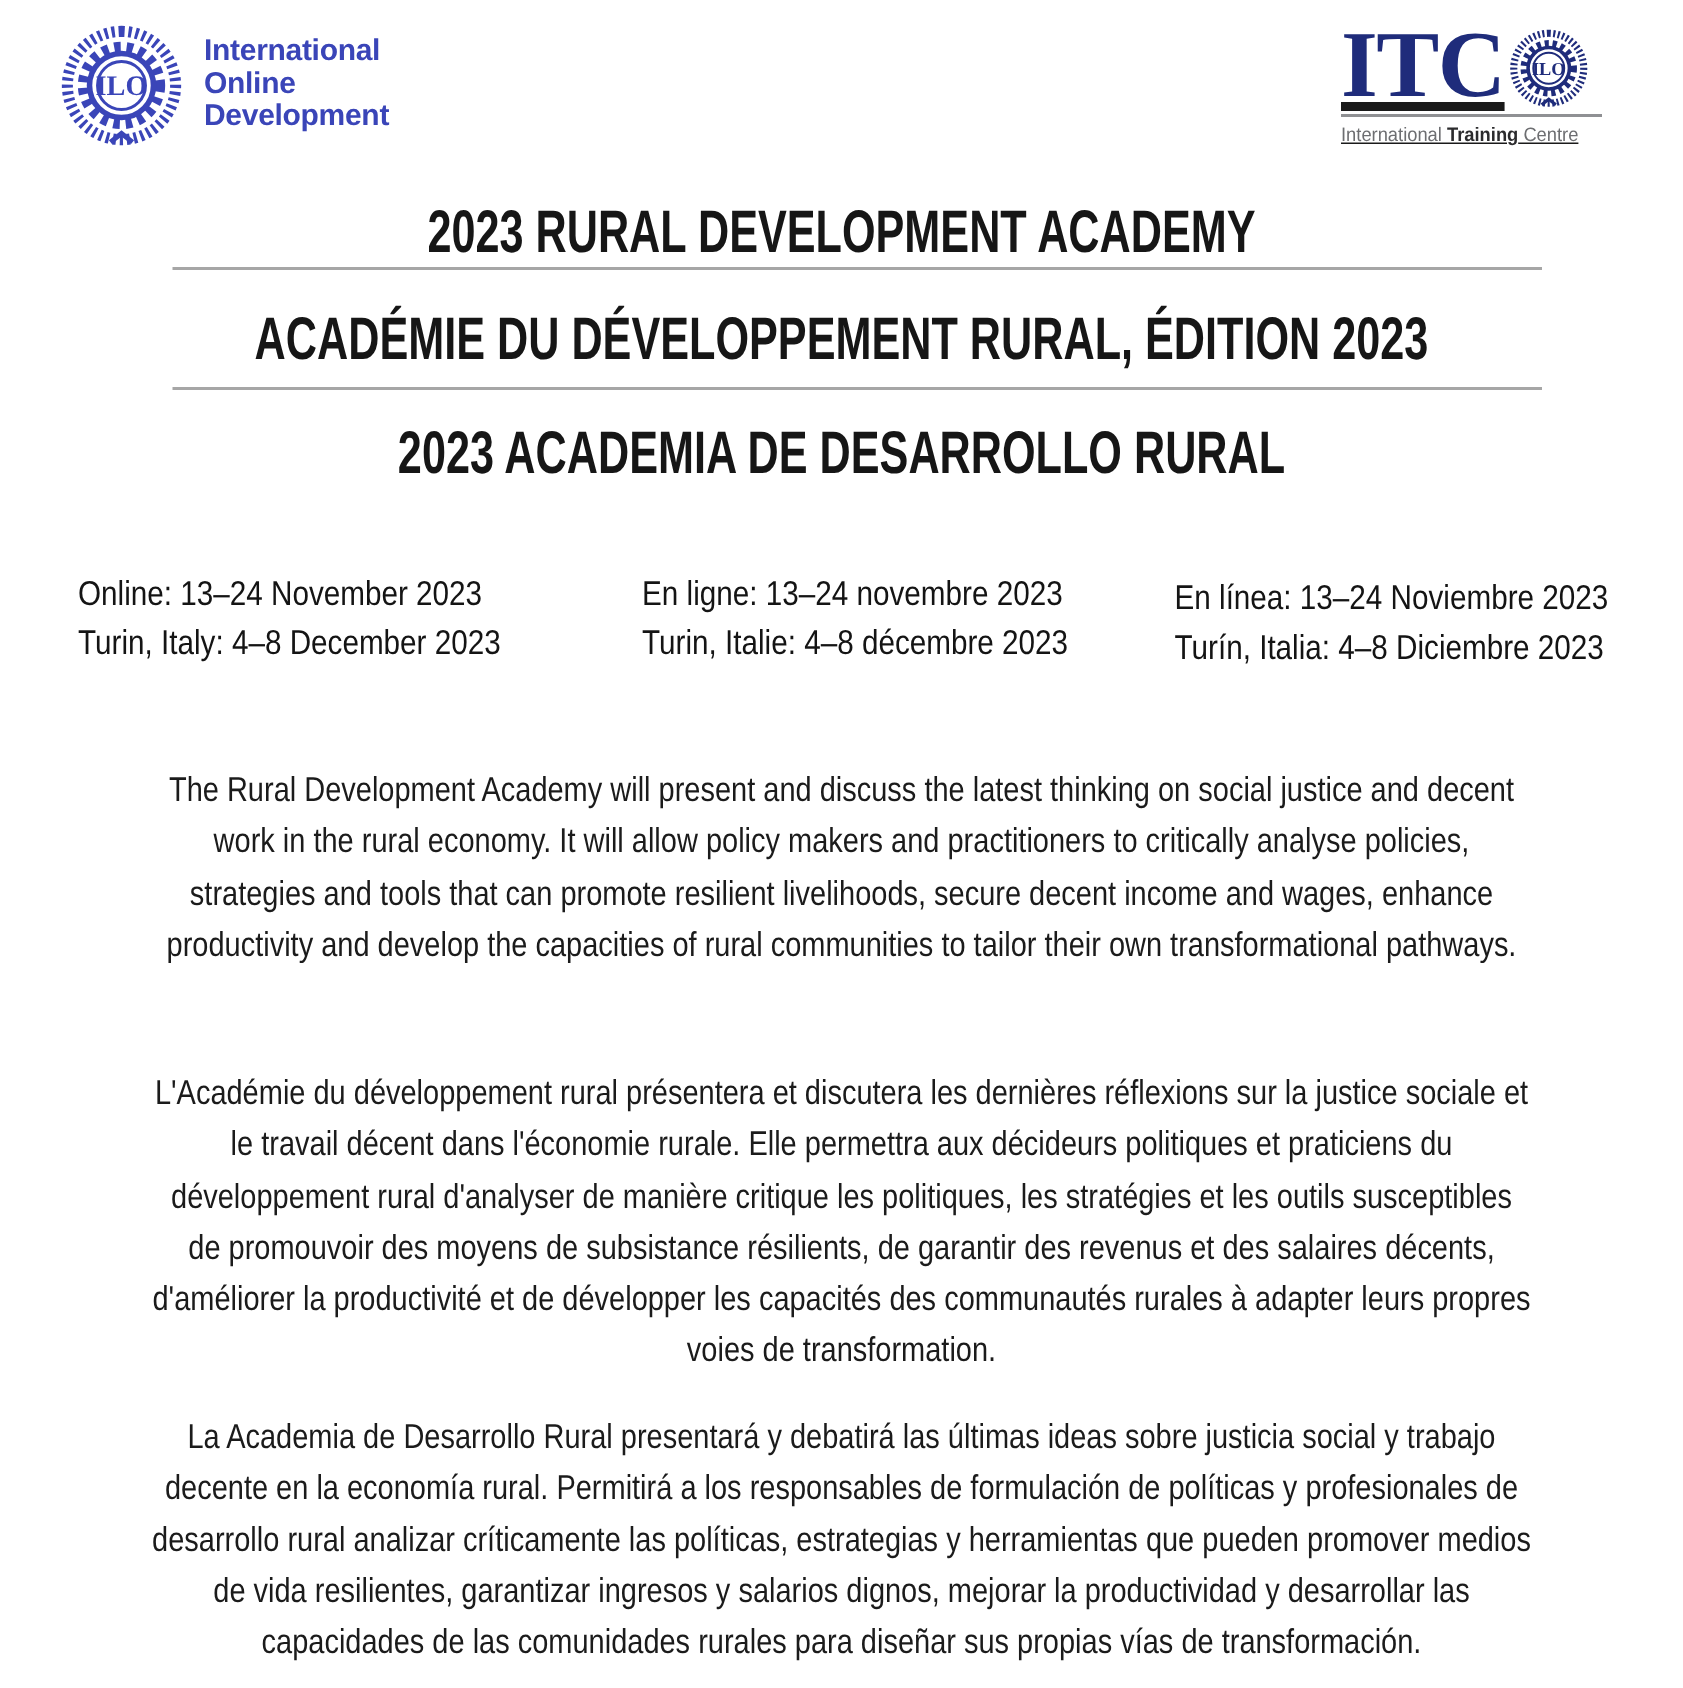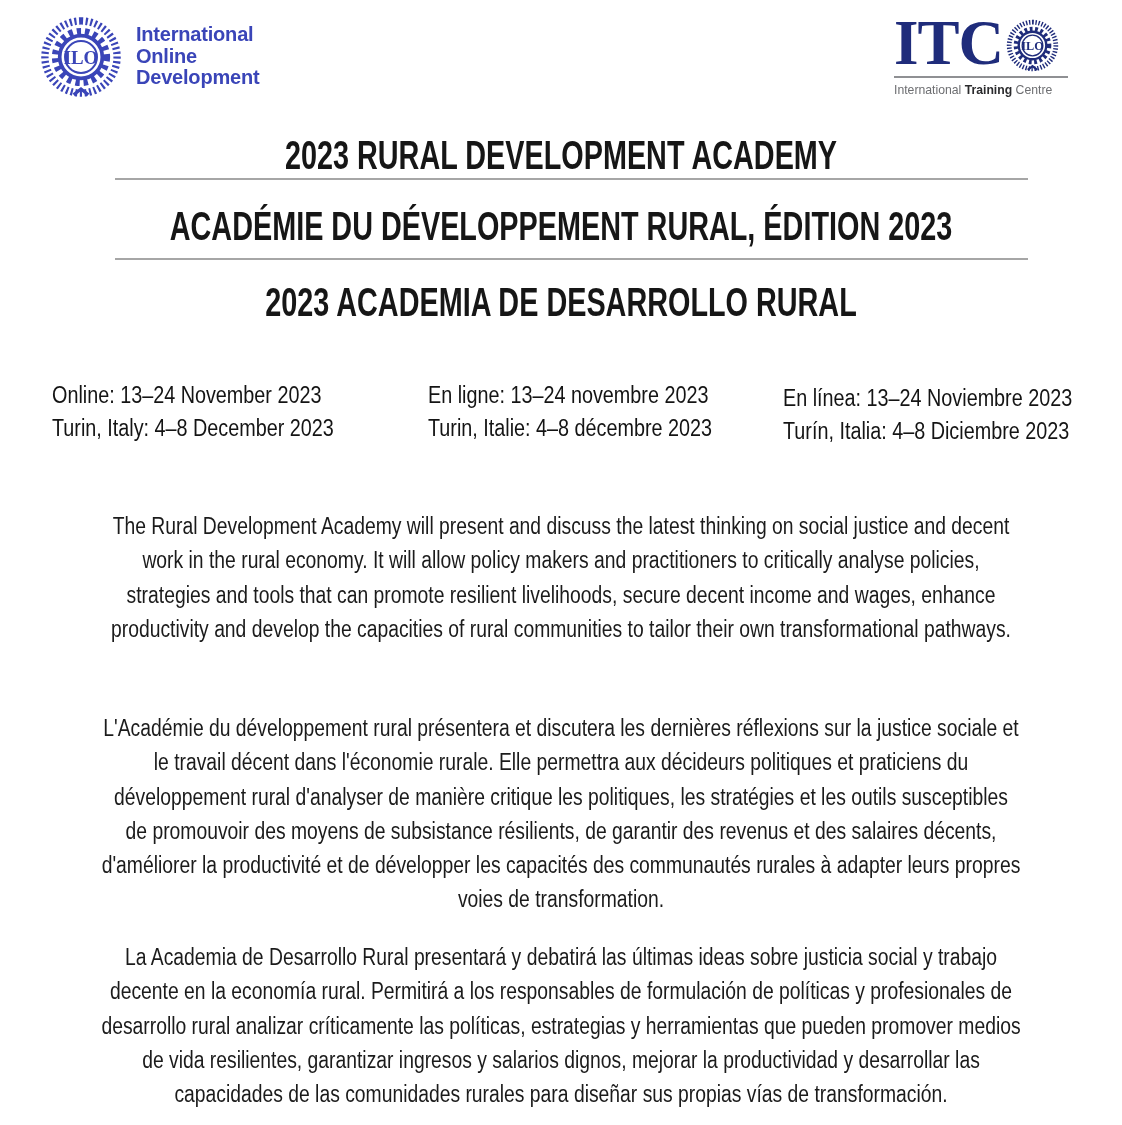--- a/index.html
+++ b/index.html
@@ -6,21 +6,21 @@
   body{
     width:1122px;height:1125px;position:relative;overflow:hidden;
     background:#ffffff;
     font-family:"Liberation Sans", sans-serif;
     color:#1a1a1a;
   }
   
   .ilo-logo{position:absolute;left:40px;top:16px;display:flex;align-items:flex-start;}
   .ilo-emblem{width:82px;height:82px;}
   .ilo-wordmark{margin-left:14px;margin-top:8px;font-weight:bold;font-size:20px;line-height:21.5px;color:#3a45b8;letter-spacing:-0.2px;}
-  .itc-logo{position:absolute;left:894px;top:12px;width:174px;}
+  .itc-logo{position:absolute;left:894px;top:12px;width:174px;text-decoration:underline;}
   .itc-row{display:flex;align-items:center;}
   .itc-acronym{font-family:"Liberation Serif", serif;font-weight:bold;font-size:63px;line-height:62px;color:#1f2c7b;letter-spacing:-1px;}
   .itc-emblem{width:53px;height:53px;margin-left:3px;margin-top:4px;}
   .itc-rule{height:2px;background:#8f9093;margin-top:2px;}
   .itc-caption{margin-top:4px;font-size:13px;color:#6d6e71;white-space:nowrap;transform:scaleX(0.94);transform-origin:left center;}
   .itc-caption .bold{font-weight:bold;color:#2b2b2d;}
   
   .condensed-title{
     position:absolute;left:0;width:100%;text-align:center;
     font-size:40px;line-height:44px;font-weight:bold;color:#161616;

